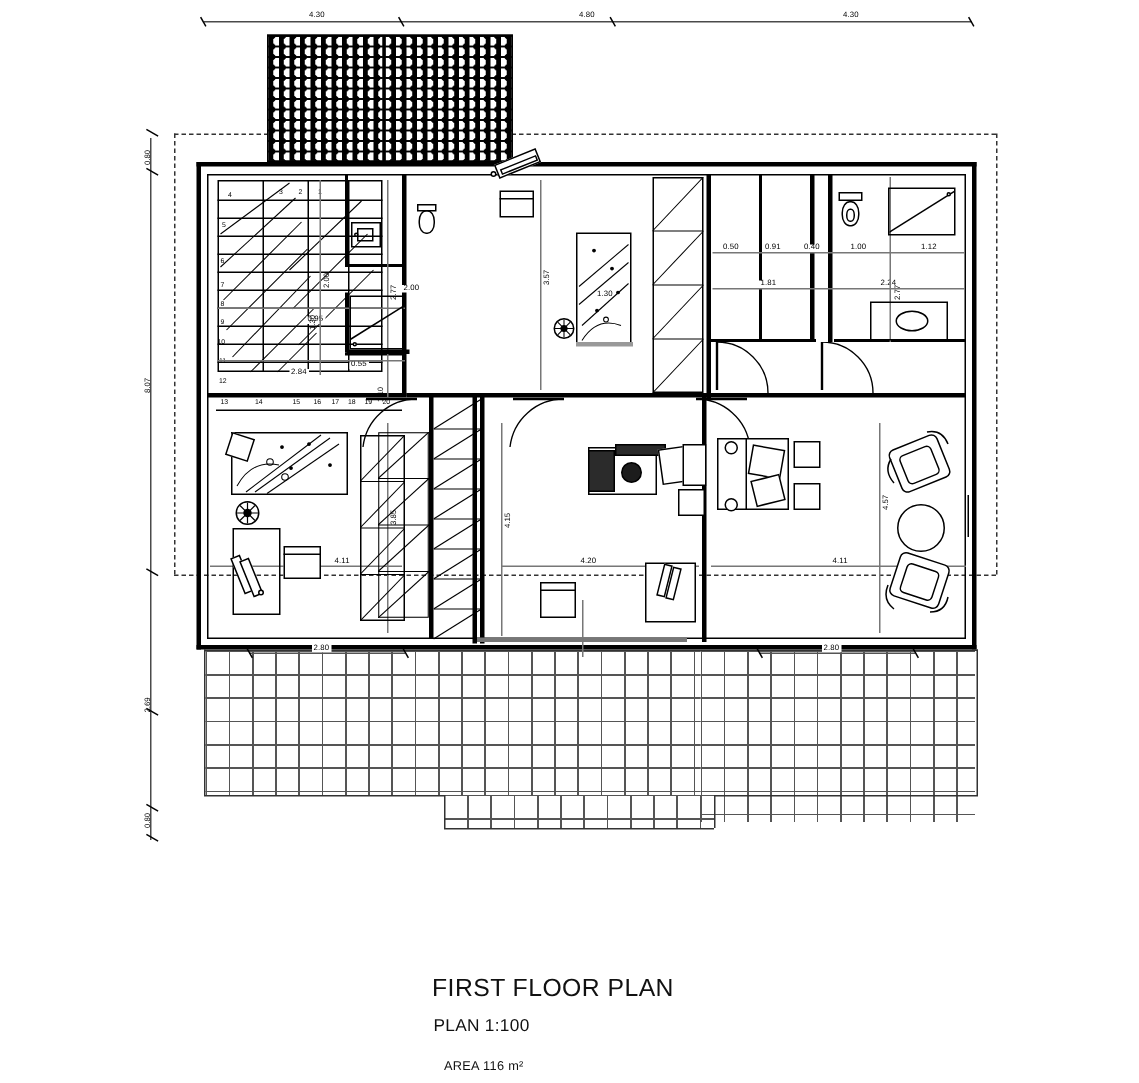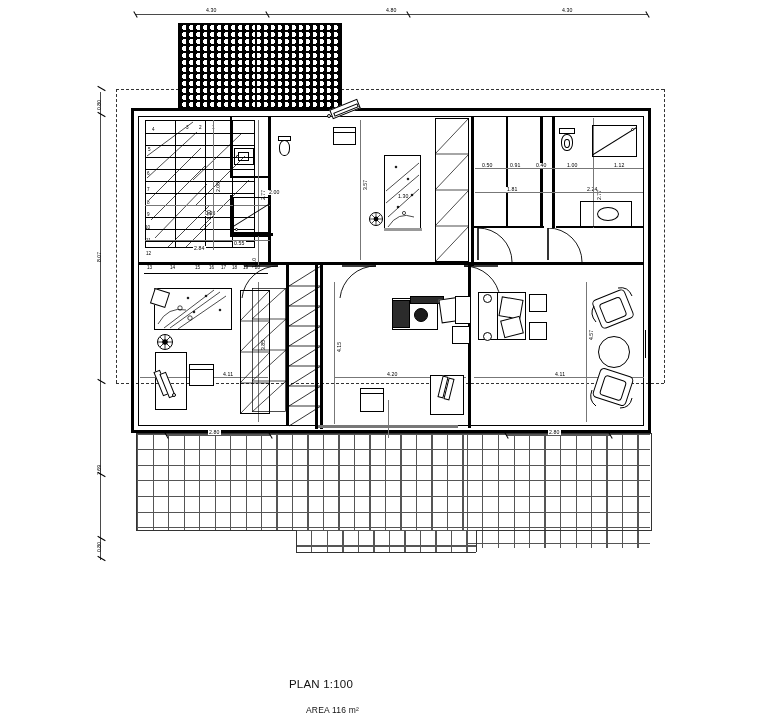--- a/index.html
+++ b/index.html
@@ -500,16 +500,17 @@
   <div class="dimline" style="left:506px;top:435px;width:104px;height:1px;background:#555;"></div>
   <div class="tickm" style="left:163px;top:435px;"></div>
   <div class="tickm" style="left:267px;top:435px;"></div>
   <div class="tickm" style="left:503px;top:435px;"></div>
   <div class="tickm" style="left:607px;top:435px;"></div>
 
   <div class="wall" style="left:318px;top:425px;width:140px;height:3px;background:#777;"></div>
   <div class="dimline" style="left:388px;top:400px;width:1px;height:38px;background:#777;"></div>
   <div class="dimv" style="left:392px;top:470px;"></div>
 
+  <div class="t1" style="left:288px;top:650px;">FIRST FLOOR PLAN</div>
   <div class="t2" style="left:289px;top:678px;">PLAN  1:100</div>
-  <div class="t3" style="left:306px;top:705px;">AREA 116 m²</div>
+  <div class="t3" style="left:296px;top:705px;">AREA 116 m²</div>
 
 </div>
 
 </body></html>

